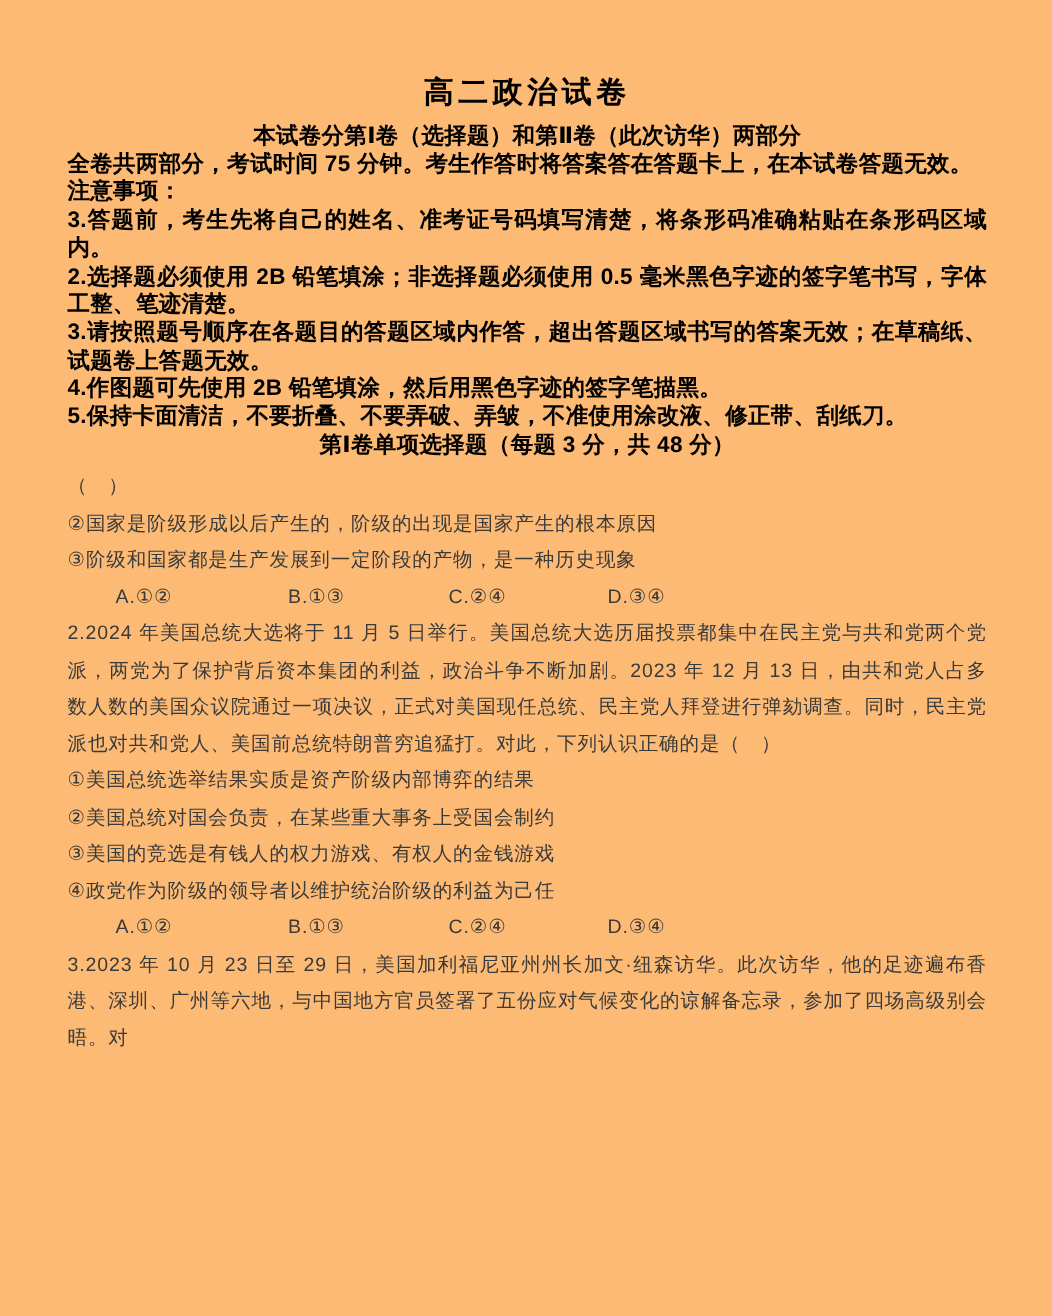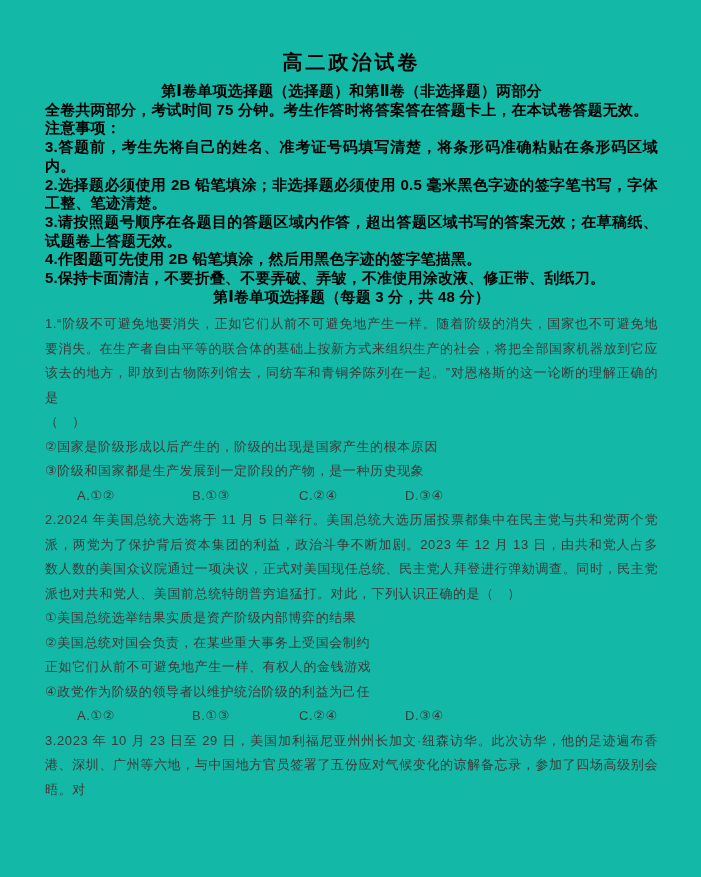--- a/index.html
+++ b/index.html
@@ -12,21 +12,21 @@
     height: 877px;
     overflow: hidden;
     font-family: "Liberation Sans", "DejaVu Sans", sans-serif;
     color: #000;
   }
   .page {
     box-sizing: border-box;
     width: 701px;
     height: 877px;
     padding: 46px 43px 0 45px;
-    background: #14b8a6;
+    background: #fdba74;
   }
   .doc-title {
     font-size: 20px;
     font-weight: 700;
     letter-spacing: 3px;
     line-height: 32px;
     text-align: center;
     margin-bottom: 4px;
   }
   .head-block {
@@ -64,51 +64,50 @@
   .choice:nth-child(4) { flex: 1 1 auto; }
 </style>
 </head>
 <body>
 
 <div class="page">
 
   <div class="doc-title">高二政治试卷</div>
 
   <div class="head-block">
-    <div class="center">第Ⅰ卷单项选择题（选择题）和第Ⅱ卷（非选择题）两部分</div>
+    <div class="center">本试卷分第Ⅰ卷（选择题）和第Ⅱ卷（此次访华）两部分</div>
     <div>全卷共两部分，考试时间 75 分钟。考生作答时将答案答在答题卡上，在本试卷答题无效。</div>
     <div>注意事项：</div>
     <div>3.答题前，考生先将自己的姓名、准考证号码填写清楚，将条形码准确粘贴在条形码区域内。</div>
     <div>2.选择题必须使用 2B 铅笔填涂；非选择题必须使用 0.5 毫米黑色字迹的签字笔书写，字体工整、笔迹清楚。</div>
     <div>3.请按照题号顺序在各题目的答题区域内作答，超出答题区域书写的答案无效；在草稿纸、试题卷上答题无效。</div>
     <div>4.作图题可先使用 2B 铅笔填涂，然后用黑色字迹的签字笔描黑。</div>
     <div>5.保持卡面清洁，不要折叠、不要弄破、弄皱，不准使用涂改液、修正带、刮纸刀。</div>
     <div class="center">第Ⅰ卷单项选择题（每题 3 分，共 48 分）</div>
   </div>
 
   <div class="questions">
 
     <div class="question">
-      <div class="stem">1.“阶级不可避免地要消失，正如它们从前不可避免地产生一样。随着阶级的消失，国家也不可避免地要消失。在生产者自由平等的联合体的基础上按新方式来组织生产的社会，将把全部国家机器放到它应该去的地方，即放到古物陈列馆去，同纺车和青铜斧陈列在一起。”对恩格斯的这一论断的理解正确的是</div>
       <div class="paren-line">（　）</div>
       <div class="q-item">②国家是阶级形成以后产生的，阶级的出现是国家产生的根本原因</div>
       <div class="q-item">③阶级和国家都是生产发展到一定阶段的产物，是一种历史现象</div>
       <div class="choices">
         <span class="choice">A.①②</span>
         <span class="choice">B.①③</span>
         <span class="choice">C.②④</span>
         <span class="choice">D.③④</span>
       </div>
     </div>
 
     <div class="question">
       <div class="stem">2.2024 年美国总统大选将于 11 月 5 日举行。美国总统大选历届投票都集中在民主党与共和党两个党派，两党为了保护背后资本集团的利益，政治斗争不断加剧。2023 年 12 月 13 日，由共和党人占多数人数的美国众议院通过一项决议，正式对美国现任总统、民主党人拜登进行弹劾调查。同时，民主党派也对共和党人、美国前总统特朗普穷追猛打。对此，下列认识正确的是（　）</div>
       <div class="q-item">①美国总统选举结果实质是资产阶级内部博弈的结果</div>
       <div class="q-item">②美国总统对国会负责，在某些重大事务上受国会制约</div>
-      <div class="q-item">正如它们从前不可避免地产生一样、有权人的金钱游戏</div>
+      <div class="q-item">③美国的竞选是有钱人的权力游戏、有权人的金钱游戏</div>
       <div class="q-item">④政党作为阶级的领导者以维护统治阶级的利益为己任</div>
       <div class="choices">
         <span class="choice">A.①②</span>
         <span class="choice">B.①③</span>
         <span class="choice">C.②④</span>
         <span class="choice">D.③④</span>
       </div>
     </div>
 
     <div class="question">

